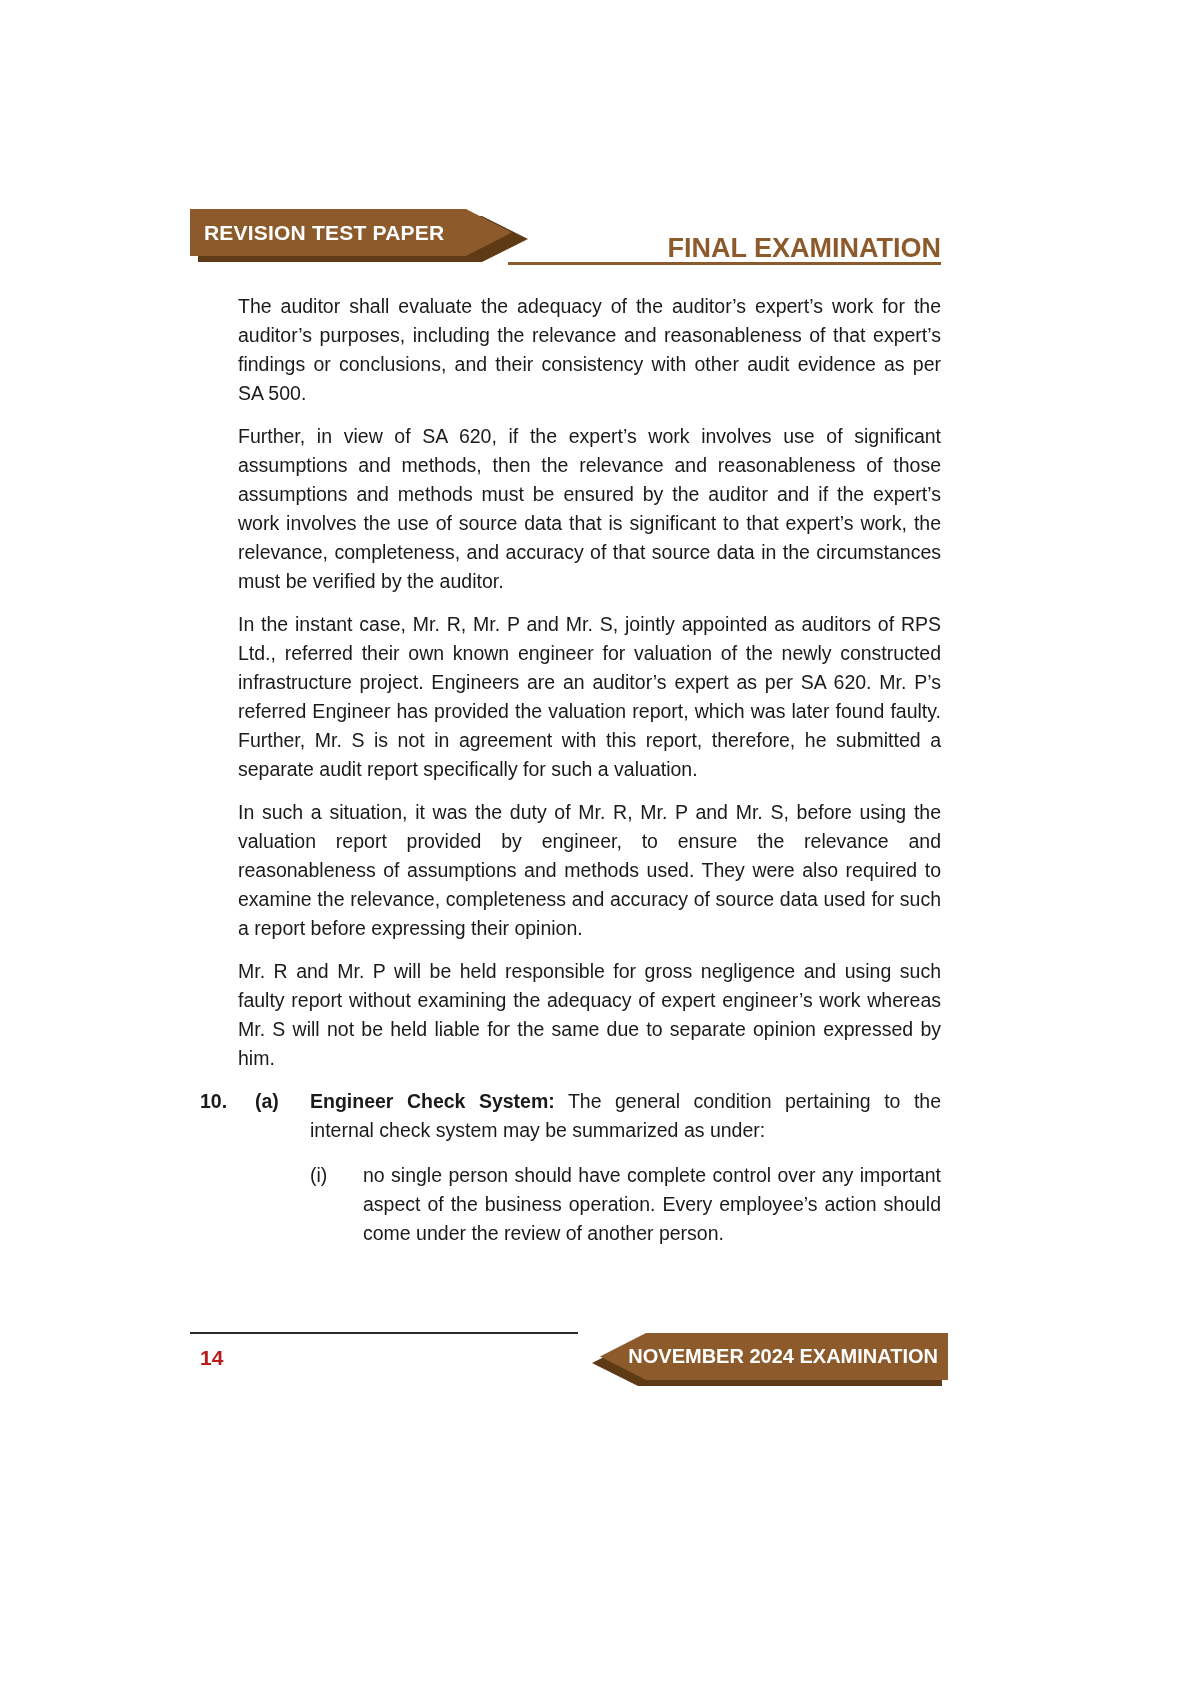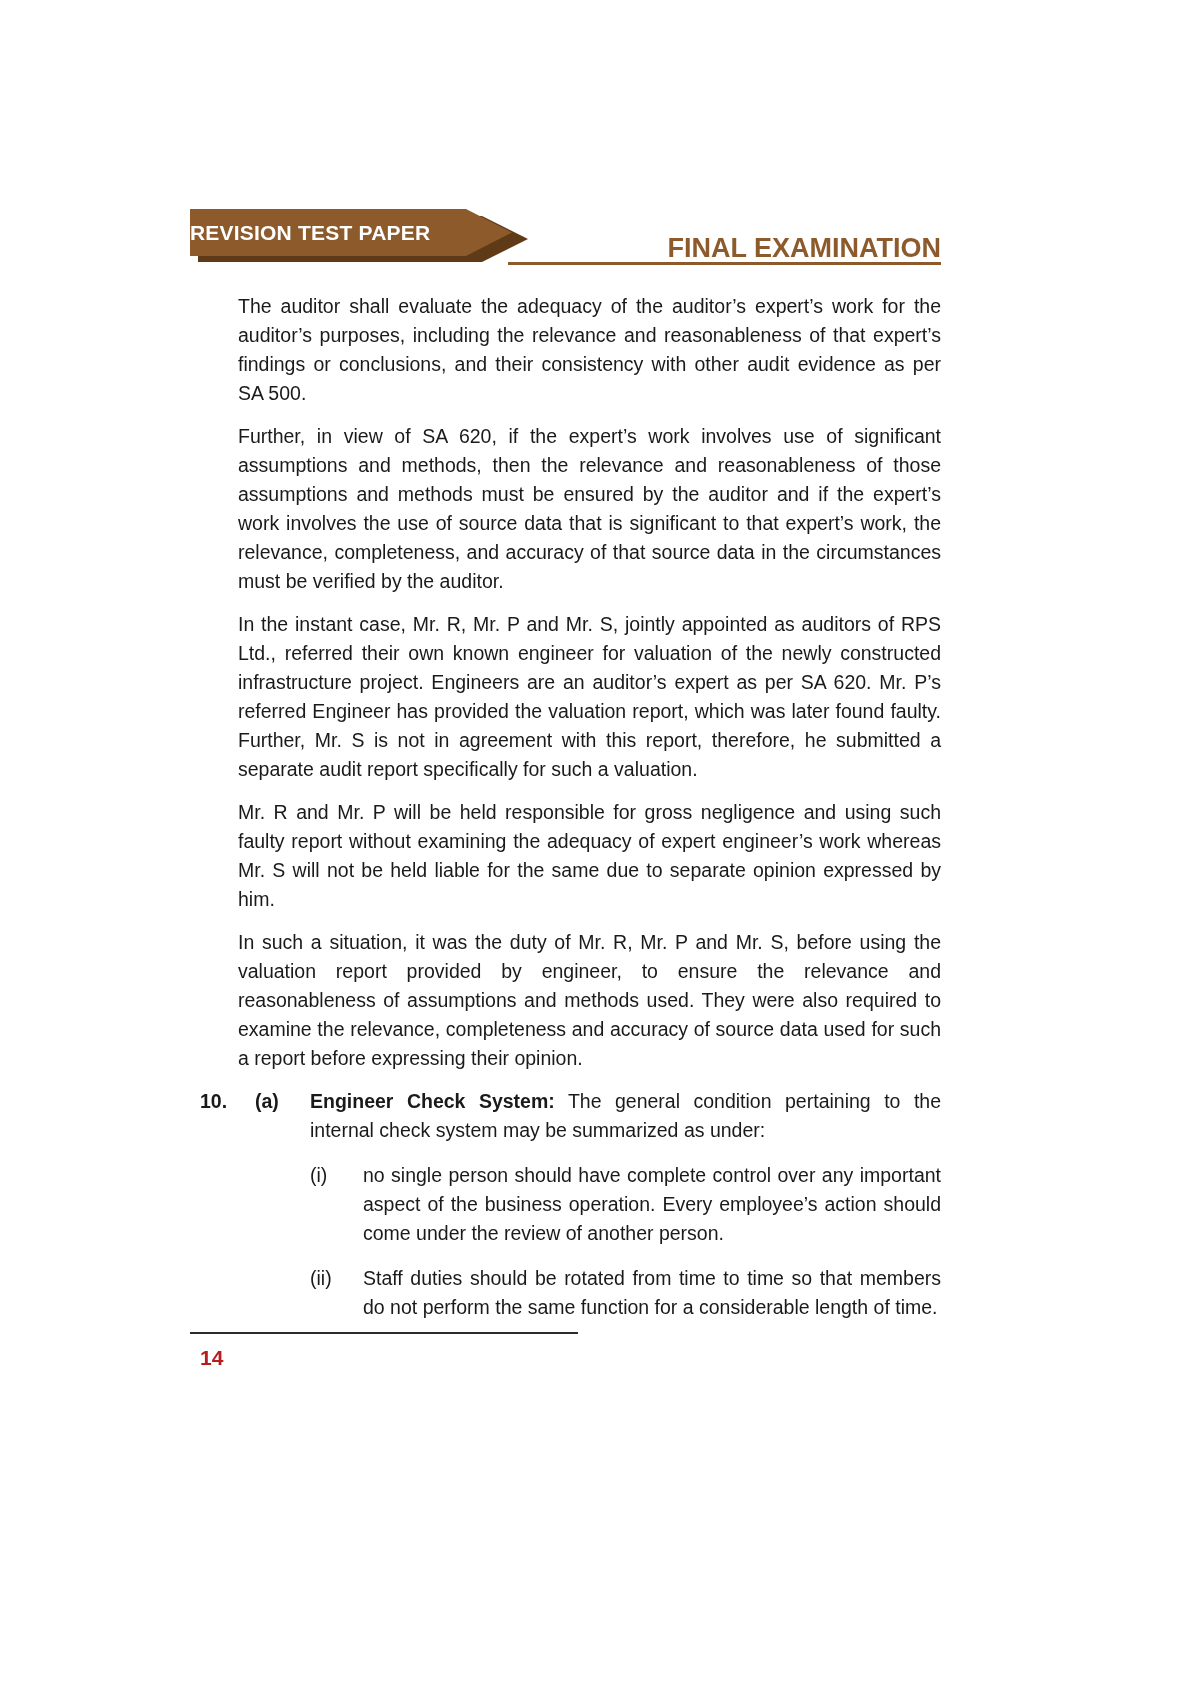--- a/index.html
+++ b/index.html
@@ -35,21 +35,21 @@
   .header-banner .banner-main {
     position: absolute;
     left: 0;
     top: 0;
     width: 322px;
     height: 47px;
     background: #8c5a2b;
     clip-path: polygon(0 0, calc(100% - 46px) 0, 100% 50%, calc(100% - 46px) 100%, 0 100%);
     display: flex;
     align-items: center;
-    padding-left: 0;
+    padding-left: 14px;
   }
   .header-banner .banner-main span {
     color: #ffffff;
     font-weight: bold;
     font-size: 21px;
     letter-spacing: 0.2px;
   }
   .header-right-label {
     position: absolute;
     top: 233px;
@@ -175,38 +175,40 @@
       <span>REVISION TEST PAPER</span>
     </div>
   </div>
   <div class="header-right-label">FINAL EXAMINATION</div>
   <div class="header-rule"></div>
 
   <div class="content">
     <p class="para">The auditor shall evaluate the adequacy of the auditor’s expert’s work for the auditor’s purposes, including the relevance and reasonableness of that expert’s findings or conclusions, and their consistency with other audit evidence as per SA 500.</p>
     <p class="para">Further, in view of SA 620, if the expert’s work involves use of significant assumptions and methods, then the relevance and reasonableness of those assumptions and methods must be ensured by the auditor and if the expert’s work involves the use of source data that is significant to that expert’s work, the relevance, completeness, and accuracy of that source data in the circumstances must be verified by the auditor.</p>
     <p class="para">In the instant case, Mr. R, Mr. P and Mr. S, jointly appointed as auditors of RPS Ltd., referred their own known engineer for valuation of the newly constructed infrastructure project. Engineers are an auditor’s expert as per SA 620. Mr. P’s referred Engineer has provided the valuation report, which was later found faulty. Further, Mr. S is not in agreement with this report, therefore, he submitted a separate audit report specifically for such a valuation.</p>
+    <p class="para">In such a situation, it was the duty of Mr. R, Mr. P and Mr. S, before using the valuation report provided by engineer, to ensure the relevance and reasonableness of assumptions and methods used. They were also required to examine the relevance, completeness and accuracy of source data used for such a report before expressing their opinion.</p>
     <p class="para">Mr. R and Mr. P will be held responsible for gross negligence and using such faulty report without examining the adequacy of expert engineer’s work whereas Mr. S will not be held liable for the same due to separate opinion expressed by him.</p>
-    <p class="para">In such a situation, it was the duty of Mr. R, Mr. P and Mr. S, before using the valuation report provided by engineer, to ensure the relevance and reasonableness of assumptions and methods used. They were also required to examine the relevance, completeness and accuracy of source data used for such a report before expressing their opinion.</p>
 
     <div class="numbered-item">
       <div class="num">10.</div>
       <div class="letter">(a)</div>
       <div class="item-body">
         <p class="lead"><strong>Engineer Check System:</strong> <span>The general condition pertaining to the internal check system may be summarized as under:</span></p>
 
         <div class="subitem">
           <div class="marker">(i)</div>
           <p>no single person should have complete control over any important aspect of the business operation. Every employee’s action should come under the review of another person.</p>
         </div>
 
-        <div class="subitem">
-          <div class="marker">(ii)</div>
-          <p>Staff duties should be rotated from time to time so that members do not perform the same function for a considerable length of time.</p>
-        </div>
       </div>
     </div>
   </div>
 
   <div class="footer-rule"></div>
   <div class="footer-page-number">14</div>
+  <div class="footer-banner">
+    <div class="banner-shadow"></div>
+    <div class="banner-main">
+      <span>NOVEMBER 2024 EXAMINATION</span>
+    </div>
+  </div>
 
 </div>
 
 </body></html>

